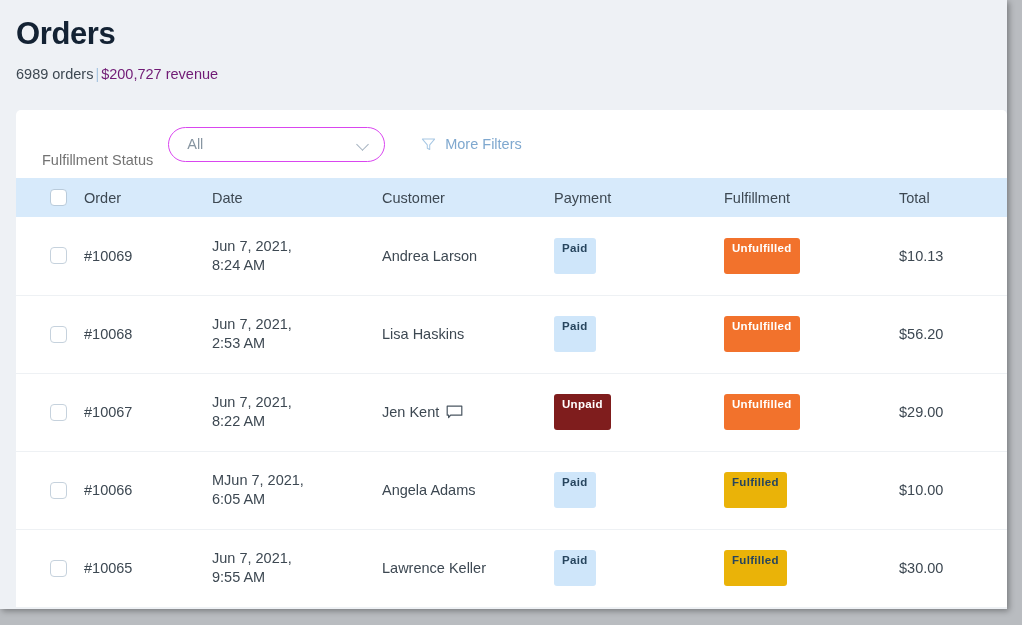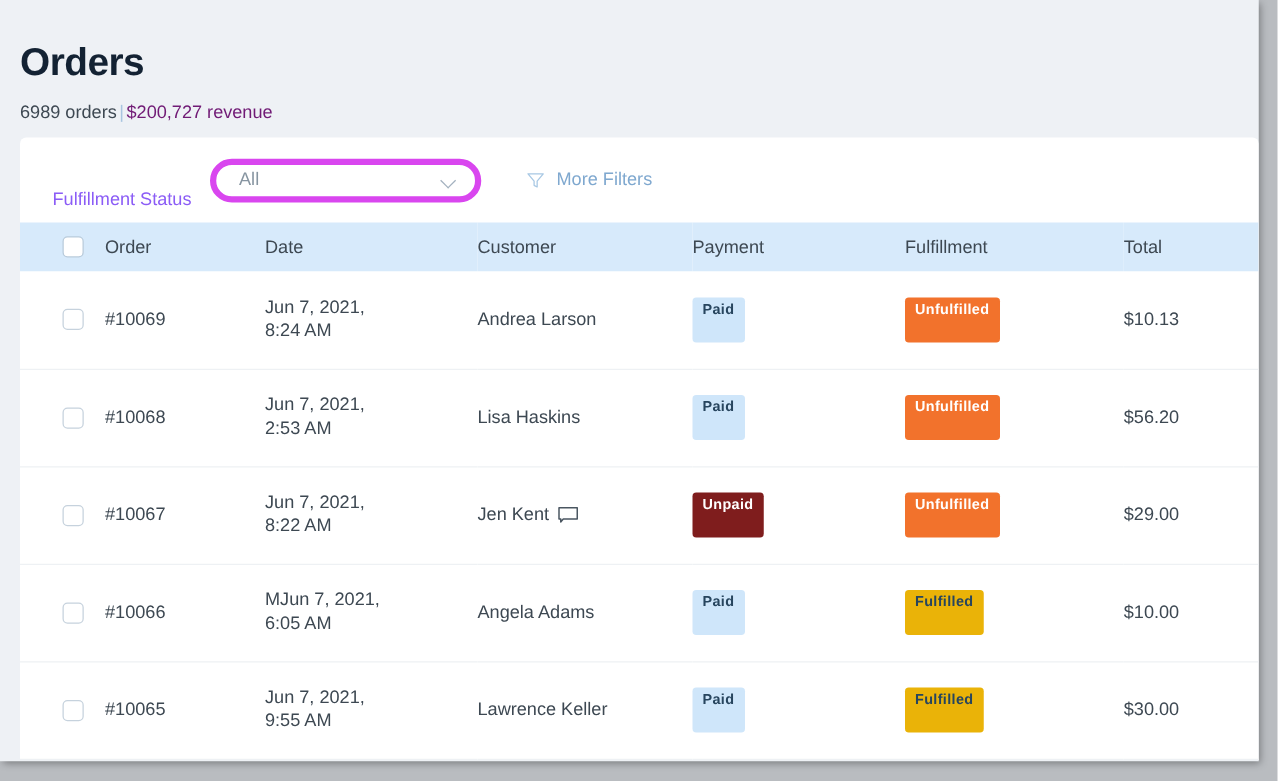--- a/index.html
+++ b/index.html
@@ -24,21 +24,20 @@
     width: 1007px;
     height: 609px;
     background: #eef1f5;
     overflow: hidden;
     box-shadow: 2px 2px 6px rgba(0,0,0,0.35);
   }
 
   
   .page-header {
     padding: 14px 0 0 16px;
-    margin-top: 16px;
   }
   .page-title {
     font-size: 31px;
     font-weight: bold;
     color: #132233;
     letter-spacing: -0.4px;
     line-height: 40px;
     margin: 0;
   }
   .page-subtitle {
@@ -70,29 +69,29 @@
   
   .filter-bar {
     height: 68px;
     display: flex;
     align-items: center;
     padding: 0 26px;
     position: relative;
   }
   .filter-label {
     font-size: 14.5px;
-    color: #8b5cf6;
+    color: #737373;
     margin-right: 15px;
     white-space: nowrap;
     margin-top: 32px;
   }
   .select-pill {
     width: 217px;
     height: 35px;
-    border: 5px solid #d946ef;
+    border: 1px solid #d946ef;
     border-radius: 18px;
     display: flex;
     align-items: center;
     padding: 0 14px 0 18px;
     background: #fff;
     position: relative;
   }
   .select-value {
     font-size: 14.5px;
     color: #8795a1;

